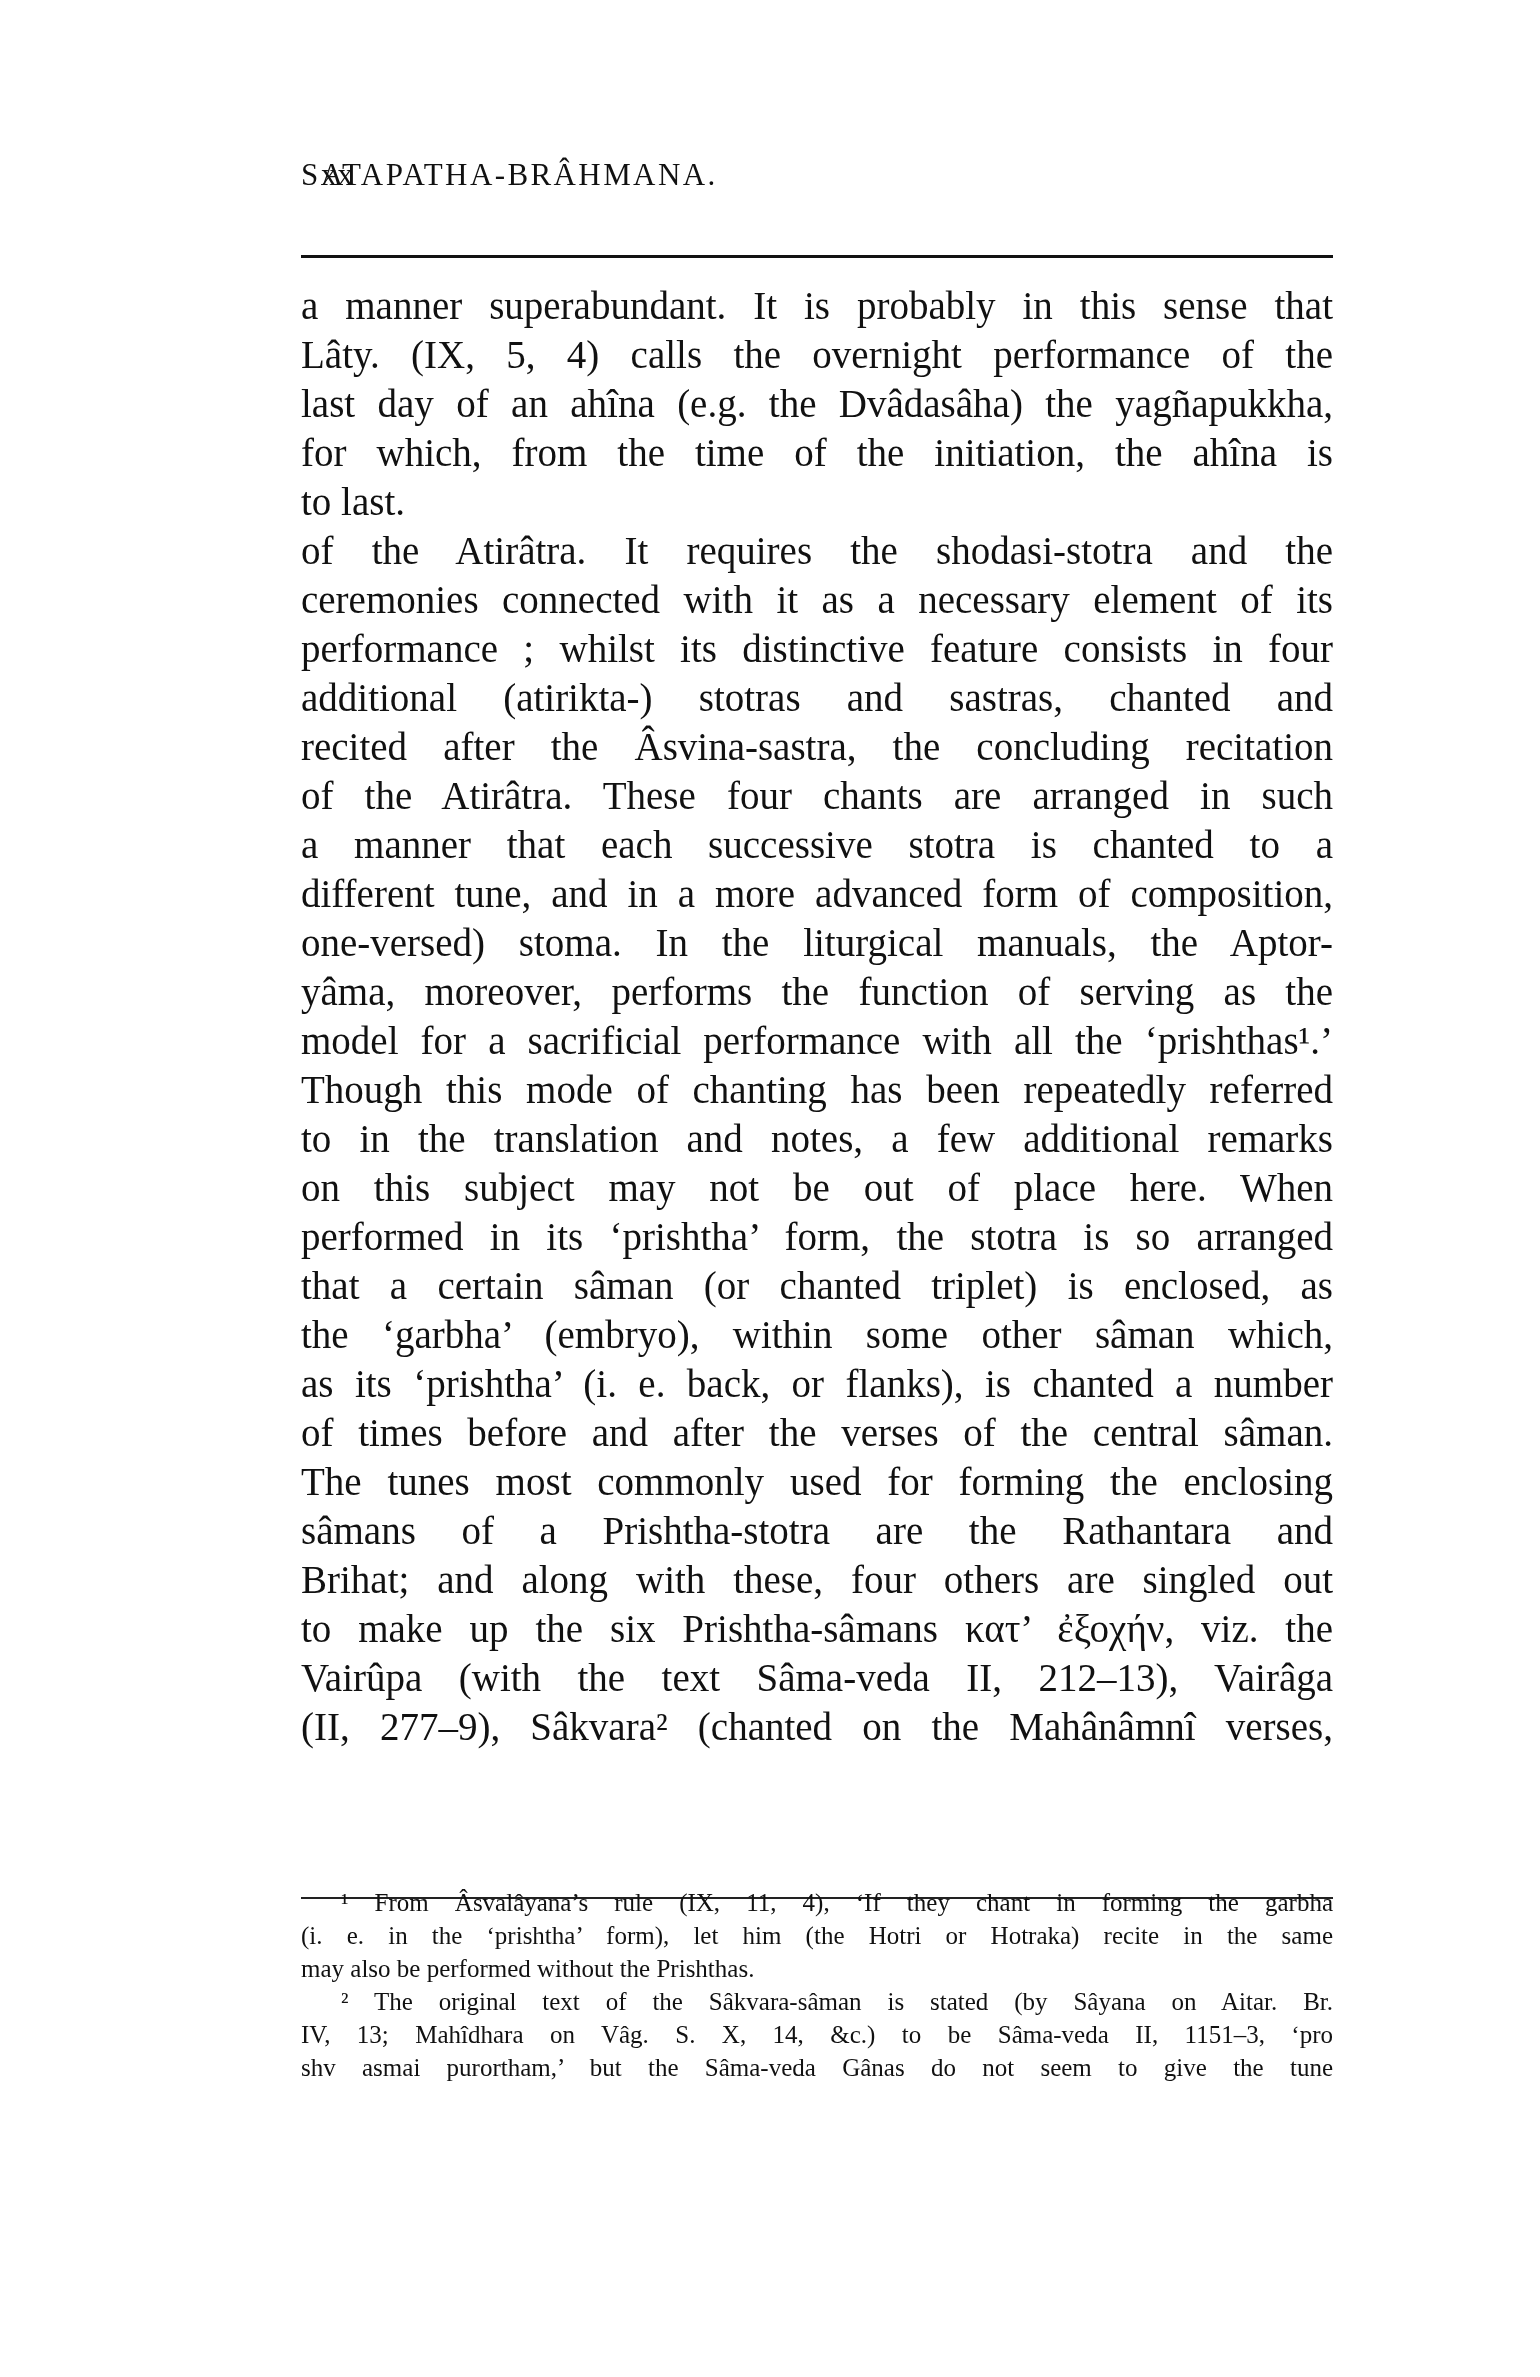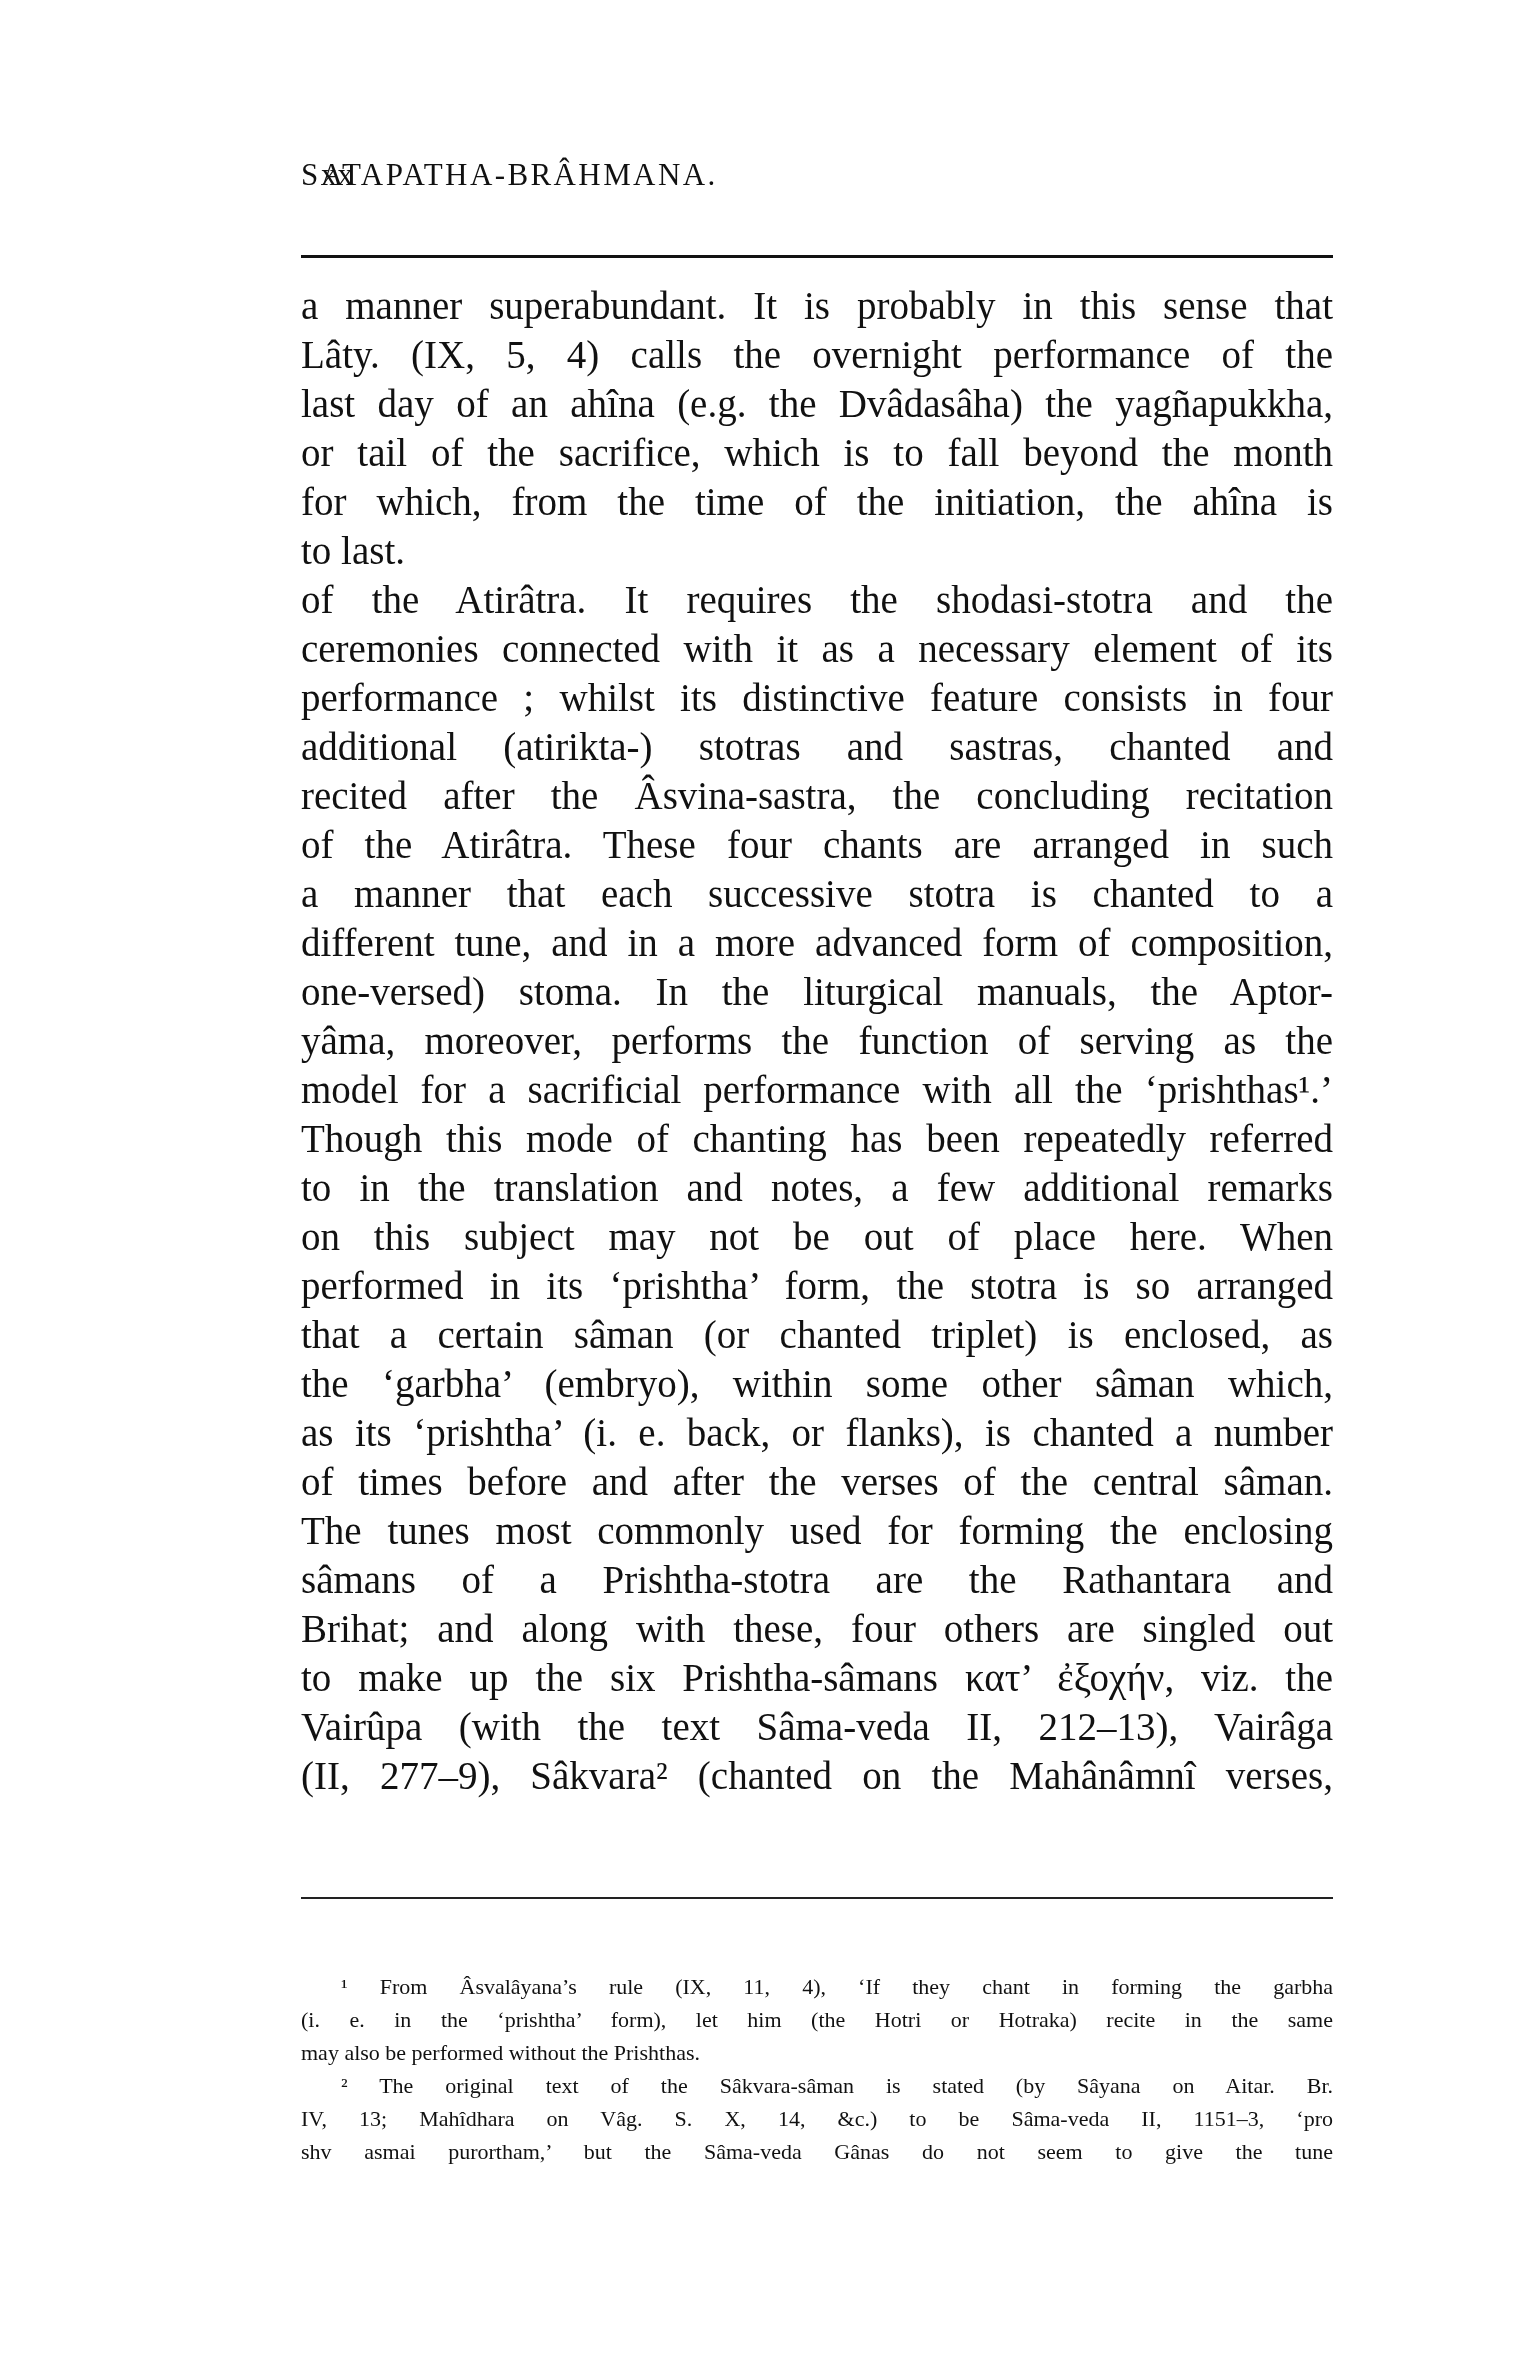--- a/index.html
+++ b/index.html
@@ -10,41 +10,40 @@
   .folio { position: absolute; left: 0; top: 0; font-size: 31px; letter-spacing: 1px; margin-left: 20px; }
   .running-title { position: absolute; left: 0; width: 100%; text-align: left; top: 0;
                    font-size: 31px; letter-spacing: 2.4px; }
   .header-rule { position: absolute; left: 301px; top: 255px; width: 1032px; height: 2.9px; background: #111; }
   .body-text { position: absolute; left: 301px; top: 281px; width: 1032px;
                font-size: 39px; line-height: 49px; }
   .line { display: block; text-align: justify; text-align-last: justify; white-space: nowrap; height: 49px; }
   .line.last { text-align-last: left; }
   .line.indent { padding-left: 40px; }
   .fn-rule { position: absolute; left: 301px; top: 1897px; width: 1032px; height: 1.9px; background: #222; }
-  .footnotes { position: absolute; left: 301px; top: 1970px; width: 1032px;
-               font-size: 22px; line-height: 33px; }
+  .footnotes { position: absolute; left: 301px; top: 1886px; width: 1032px;
+               font-size: 25px; line-height: 33px; }
   .fline { display: block; text-align: justify; text-align-last: justify; white-space: nowrap; height: 33px; }
   .fline.last { text-align-last: left; }
   .fline.indent { padding-left: 40px; }
 </style>
 </head>
 <body>
 
 <div class="page">
   <div class="header">
     <span class="folio">xx</span>
     <span class="running-title">SATAPATHA-BRÂHMANA.</span>
   </div>
   <div class="header-rule"></div>
 
   <div class="body-text">
     <span class="line">a manner superabundant.  It is probably in this sense that</span>
     <span class="line">Lâty. (IX, 5, 4) calls the overnight performance of the</span>
     <span class="line">last day of an ahîna (e.g. the Dvâdasâha) the yagñapukkha,</span>
-    <span class="line">or tail of the sacrifice, which is to fall beyond the month</span>
     <span class="line">for which, from the time of the initiation, the ahîna is</span>
     <span class="line last">to last.</span>
     <span class="line">of the Atirâtra.  It requires the shodasi-stotra and the</span>
     <span class="line">ceremonies connected with it as a necessary element of its</span>
     <span class="line">performance ; whilst its distinctive feature consists in four</span>
     <span class="line">additional (atirikta-) stotras and sastras, chanted and</span>
     <span class="line">recited after the Âsvina-sastra, the concluding recitation</span>
     <span class="line">of the Atirâtra.  These four chants are arranged in such</span>
     <span class="line">a manner that each successive stotra is chanted to a</span>
     <span class="line">different tune, and in a more advanced form of composition,</span>

